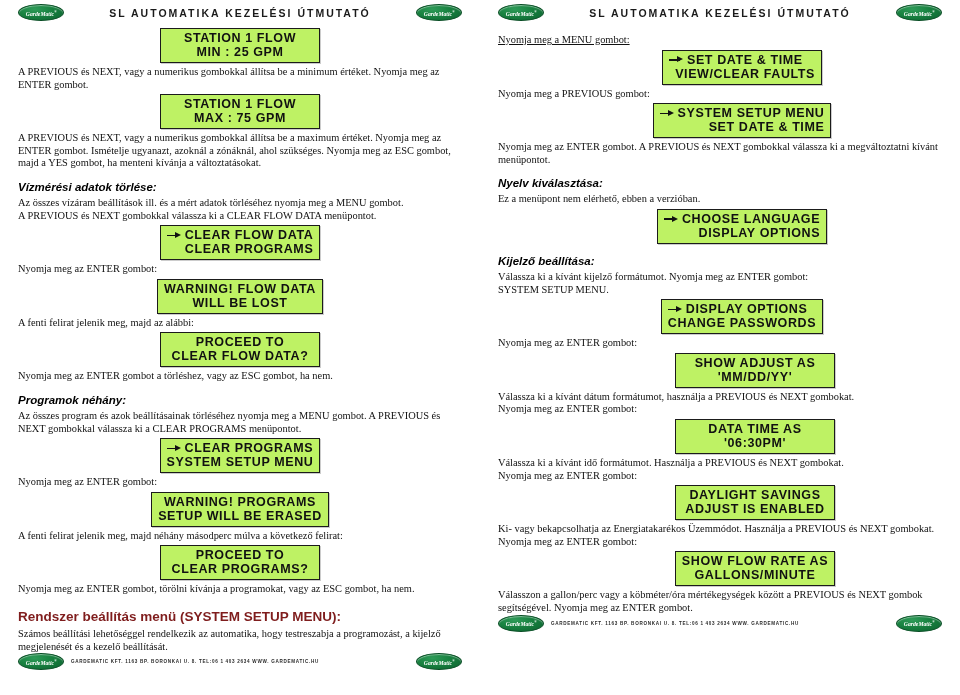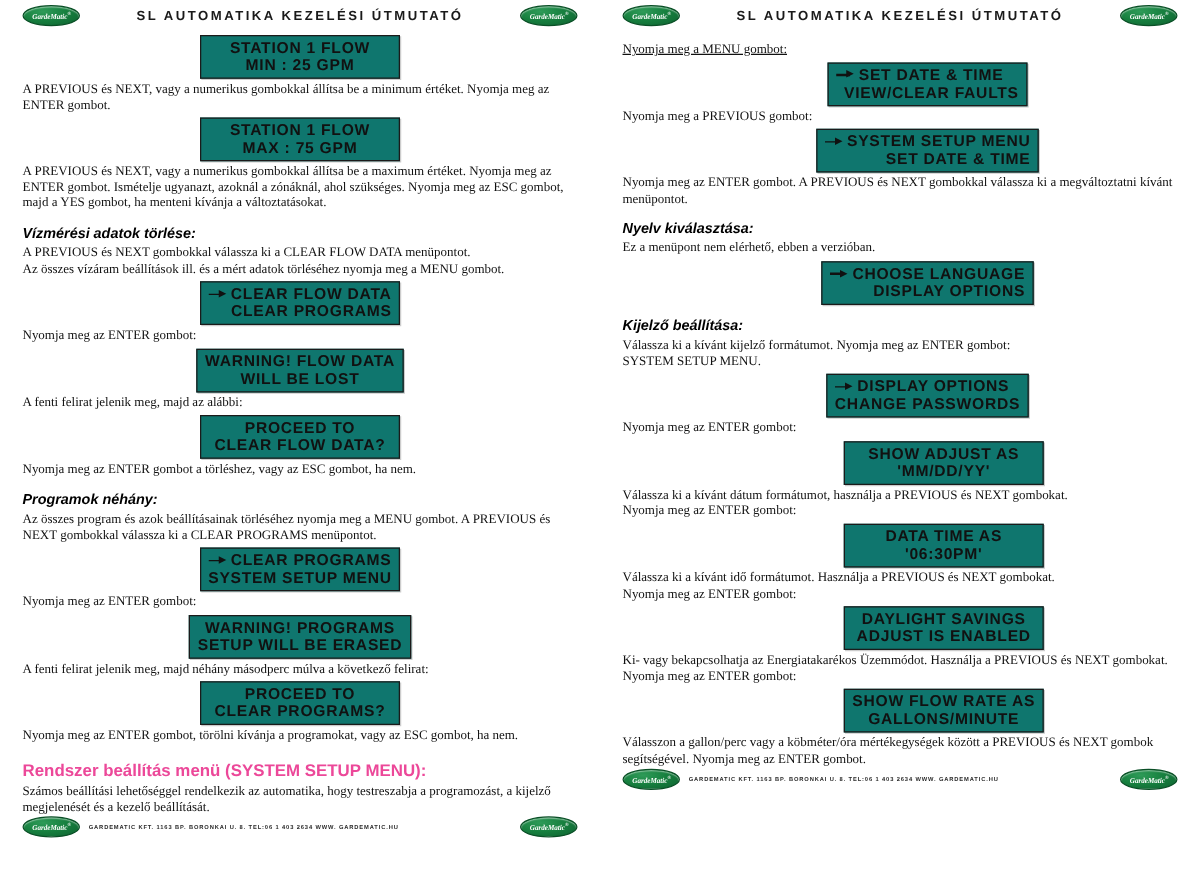--- a/index.html
+++ b/index.html
@@ -78,30 +78,30 @@
     font-size:11.5px;
     font-style:italic;
     font-weight:bold;
     color:#000;
   }
   h2.sect-big{
     margin:13px 0 4px 0;
     font-family:"Liberation Sans", sans-serif;
     font-size:13.5px;
     font-weight:bold;
-    color:#ec4899;
+    color:#7f1d1d;
   }
 
   
   .lcd-wrap{display:flex;justify-content:center;margin:3px 0 3px 0;}
   .lcd{
     border:1px solid #1b1b1b;
     box-sizing:border-box;
     padding:2px 6px 3px 6px;
-    background:#0f766e;
+    background:#bef264;
     min-width:160px;
     box-shadow:1px 1px 0 rgba(0,0,0,.20);
   }
   .lcd .line{
     font-family:"Liberation Sans", sans-serif;
     font-size:12.5px;
     font-weight:bold;
     letter-spacing:.6px;
     line-height:14px;
     white-space:nowrap;
@@ -193,22 +193,22 @@
             </div>
           <div class="line c">
               <span class="txt">MAX : 75 GPM</span>
             </div>
         </div>
       </div>
 
       <p class="para tight">A PREVIOUS és NEXT, vagy a numerikus gombokkal állítsa be a maximum értéket. Nyomja meg az ENTER gombot. Ismételje ugyanazt, azoknál a zónáknál, ahol szükséges. Nyomja meg az ESC gombot, majd a YES gombot, ha menteni kívánja a változtatásokat.</p>
 
       <h3 class="sect">Vízmérési adatok törlése:</h3>
+      <p class="para">Az összes vízáram beállítások ill. és a mért adatok törléséhez nyomja meg a MENU gombot.</p>
       <p class="para">A PREVIOUS és NEXT gombokkal válassza ki a CLEAR FLOW DATA menüpontot.</p>
-      <p class="para">Az összes vízáram beállítások ill. és a mért adatok törléséhez nyomja meg a MENU gombot.</p>
 
       <div class="lcd-wrap">
         <div class="lcd">
           <div class="line l">
               <span class="arrow"></span>
               <span class="txt">CLEAR FLOW DATA</span>
             </div>
           <div class="line r">
               <span class="txt">CLEAR PROGRAMS</span>
             </div>

